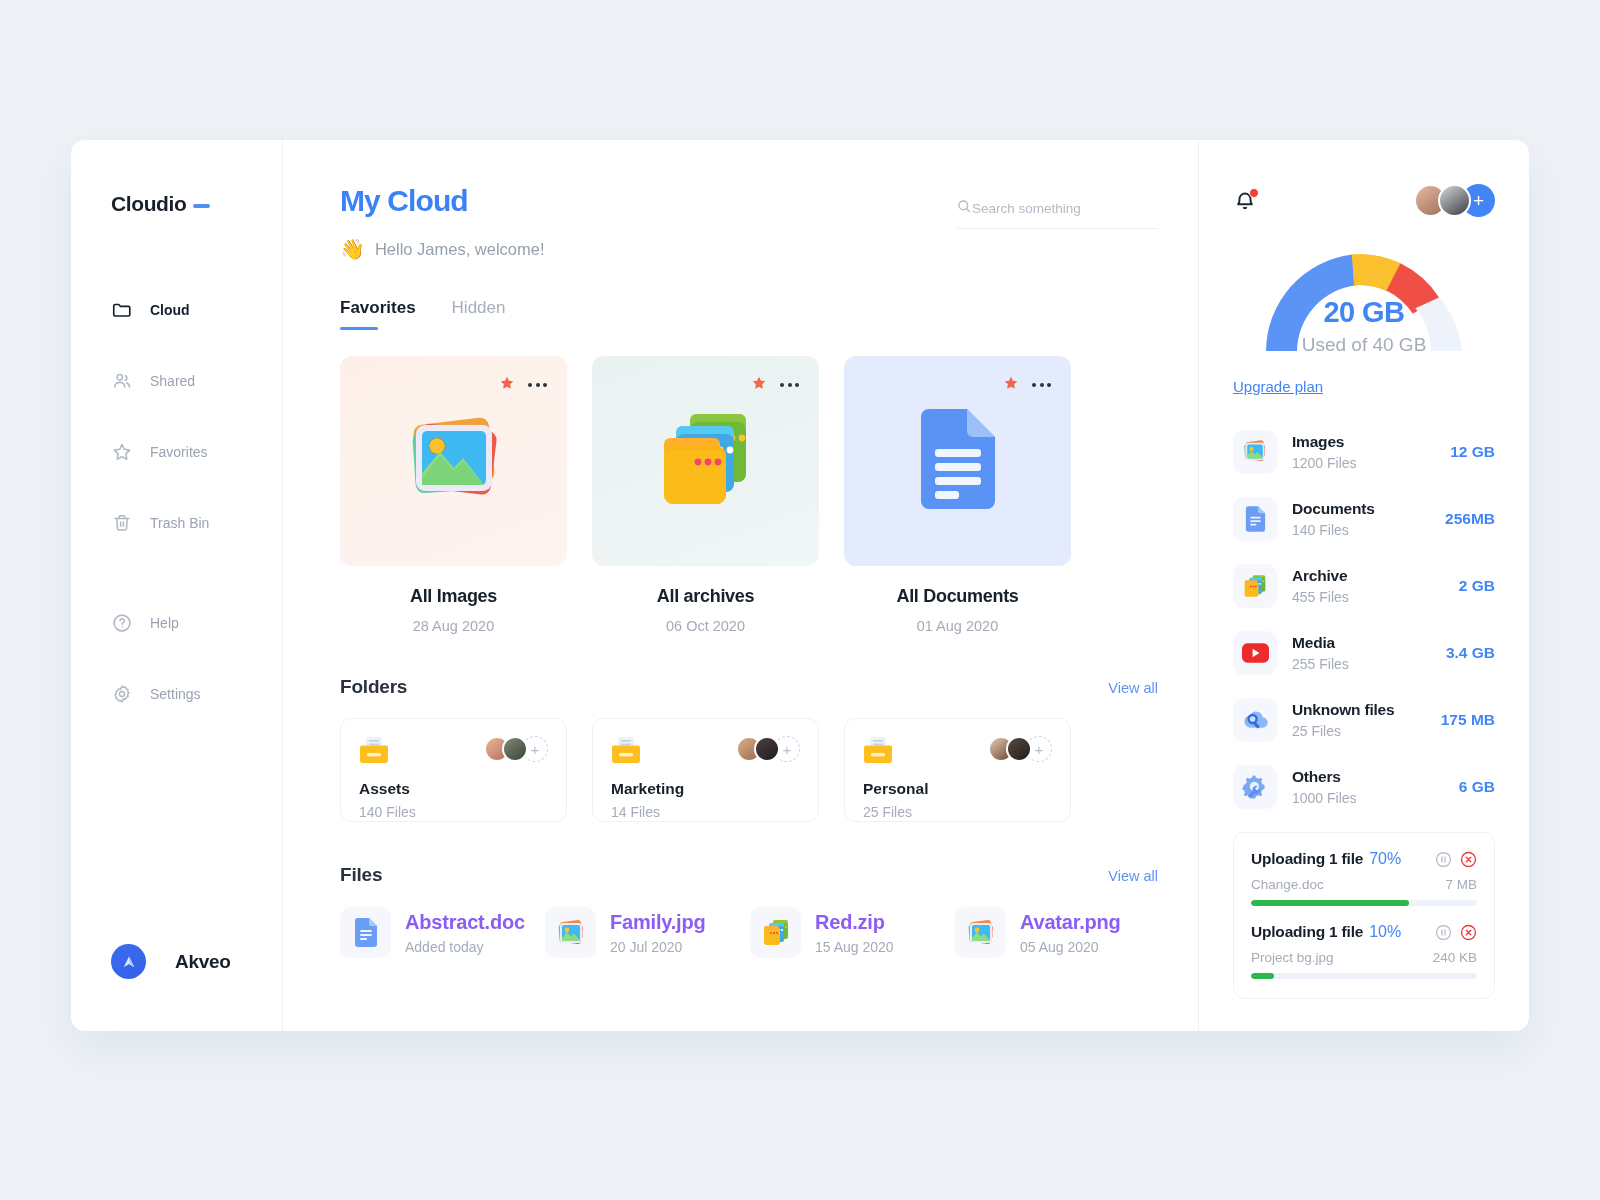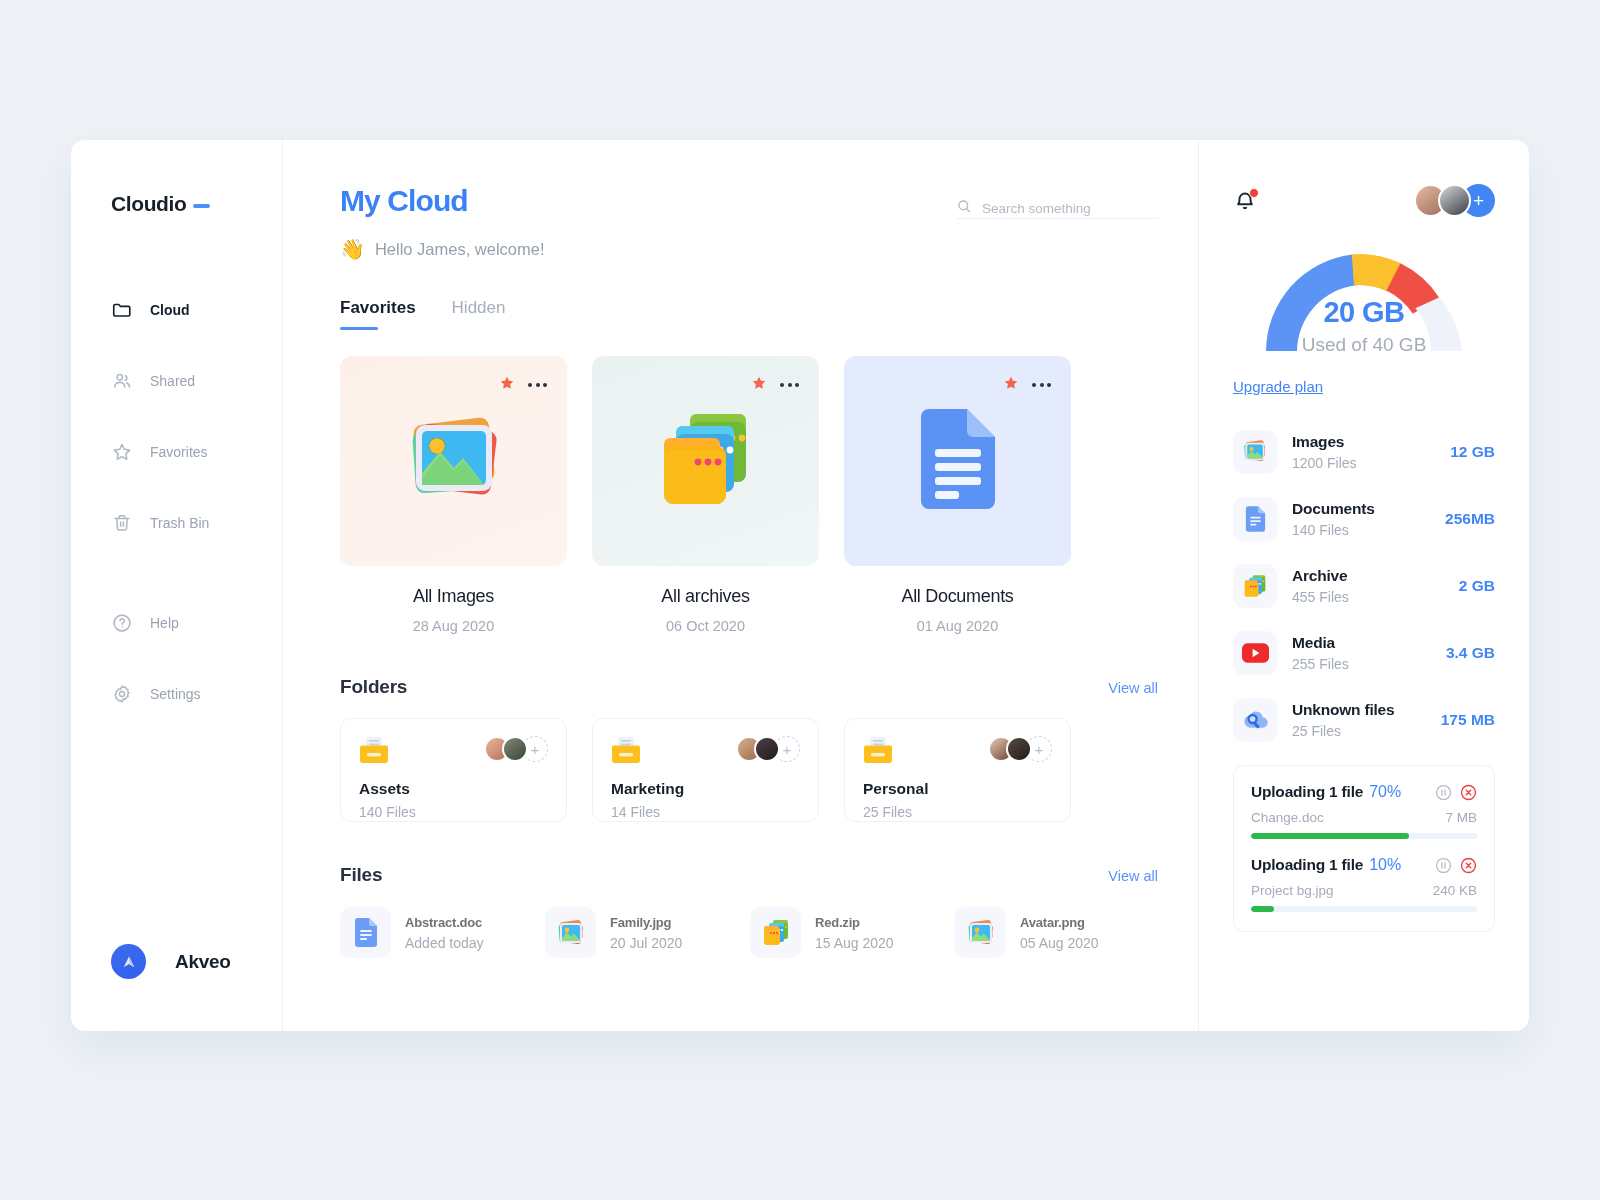--- a/index.html
+++ b/index.html
@@ -94,23 +94,22 @@
     min-width: 0;
   }
   .main-head { display: flex; justify-content: space-between; align-items: flex-start; }
   .page-title { font-size: 30px; font-weight: 700; color: #3b82f6; letter-spacing: -0.9px; }
   .greeting { margin-top: 19px; display: flex; align-items: center; gap: 10px; font-size: 16.5px; color: #97a0ae; }
   .wave { font-size: 20px; }
   .search {
     width: 202px;
     display: flex;
     align-items: center;
-    gap: 10px;
     border-bottom: 1px solid #edf0f5;
-    padding-bottom: 0;
+    padding-bottom: 10px;
     margin-top: 14px;
   }
   .search input {
     border: none; outline: none;
     font-family: inherit;
     font-size: 13.5px;
     color: #78818f;
     background: transparent;
     width: 100%;
   }
@@ -139,21 +138,21 @@
   .thumb-a { background: linear-gradient(160deg,#fdf0ea,#fdf4ef); }
   .thumb-b { background: linear-gradient(160deg,#e9f1f1,#f1f6f6); }
   .thumb-c { background: #e4ebfd; }
   .thumb-actions {
     position: absolute;
     top: 19px; right: 20px;
     display: flex; align-items: center; gap: 13px;
   }
   .dots { display: flex; gap: 3.5px; cursor: pointer; }
   .dots span { width: 4px; height: 4px; border-radius: 50%; background: #2b3442; display: block; }
-  .card-title { text-align: center; margin-top: 20px; font-size: 18px; font-weight: 400; color: #18202b; letter-spacing: -0.3px; }
+  .card-title { text-align: center; margin-top: 20px; font-size: 18px; font-weight: 700; color: #18202b; letter-spacing: -0.3px; }
   .card-date { text-align: center; margin-top: 11px; font-size: 14.5px; color: #a4acb8; }
 
   .section-head {
     display: flex; justify-content: space-between; align-items: baseline;
     margin-top: 42px;
   }
   .section-title { font-size: 19px; font-weight: 600; color: #2a3240; letter-spacing: -0.2px; }
   .view-all { font-size: 14.5px; color: #5b93f7; cursor: pointer; }
 
   .folders { display: flex; gap: 25px; margin-top: 20px; }
@@ -189,21 +188,21 @@
   }
 
   .files { display: flex; gap: 22px; margin-top: 21px; }
   .file { display: flex; align-items: center; gap: 14px; width: 183px; cursor: pointer; }
   .file-icon {
     width: 51px; height: 51px; border-radius: 11px;
     background: #f5f7fc;
     display: flex; align-items: center; justify-content: center;
     flex: 0 0 51px;
   }
-  .file-name { font-size: 13px; font-weight: 700; color: #737373; letter-spacing: -0.2px; }
+  .file-name { font-size: 20px; font-weight: 700; color: #8b5cf6; letter-spacing: -0.2px; }
   .file-date { margin-top: 5px; font-size: 14px; color: #a4acb8; }
 
   
   .right {
     width: 330px; flex: 0 0 330px;
     padding: 44px 34px 0 34px;
     position: relative;
   }
   .right-head { display: flex; justify-content: space-between; align-items: center; }
   .bell { position: relative; cursor: pointer; width: 24px; height: 24px; }
@@ -762,20 +761,34 @@
             <rect x="13.6" y="13.6" width="7.4" height="3.4" rx="1.7" fill="#2f6fe0" transform="rotate(45 13.6 13.6)"></rect>
           </svg>
         </span>
         <div class="st-mid">
           <div class="st-name">Unknown files</div>
           <div class="st-count">25 Files</div>
         </div>
         <div class="st-size">175 MB</div>
       </div>
 
+      <div class="storage-row">
+        <span class="st-icon">
+          <svg width="26" height="26" viewBox="0 0 26 26">
+            <path d="M11 1.4l2.1.15.95 2.3 2.35.98 2.25-1 1.5 1.5-1 2.25.98 2.35 2.3.95.15 2.1-.15 2.1-2.3.95-.98 2.35 1 2.25-1.5 1.5-2.25-1-2.35.98-.95 2.3-2.1.15-2.1-.15-.95-2.3-2.35-.98-2.25 1-1.5-1.5 1-2.25-.98-2.35-2.3-.95L1.4 13l.15-2.1 2.3-.95.98-2.35-1-2.25 1.5-1.5 2.25 1 2.35-.98.95-2.3L11 1.4z" fill="#7ba7f3"></path>
+            <circle cx="12.4" cy="12.4" r="4.6" fill="#e8f0fe"></circle>
+            <path d="M18 14.5a4 4 0 01-5 5l-4.8 4.8-2.4-2.4L10.6 17a4 4 0 015-5l-2.6 2.6 2.4 2.4L18 14.5z" fill="#5b90f0"></path>
+          </svg>
+        </span>
+        <div class="st-mid">
+          <div class="st-name">Others</div>
+          <div class="st-count">1000 Files</div>
+        </div>
+        <div class="st-size">6 GB</div>
+      </div>
     </div>
 
     <div class="uploads">
 
       <div class="upl">
         <div class="upl-top">
           <div>
             <span class="upl-title">Uploading 1 file</span><span class="upl-pct">70%</span>
           </div>
           <div class="upl-ctrls">

